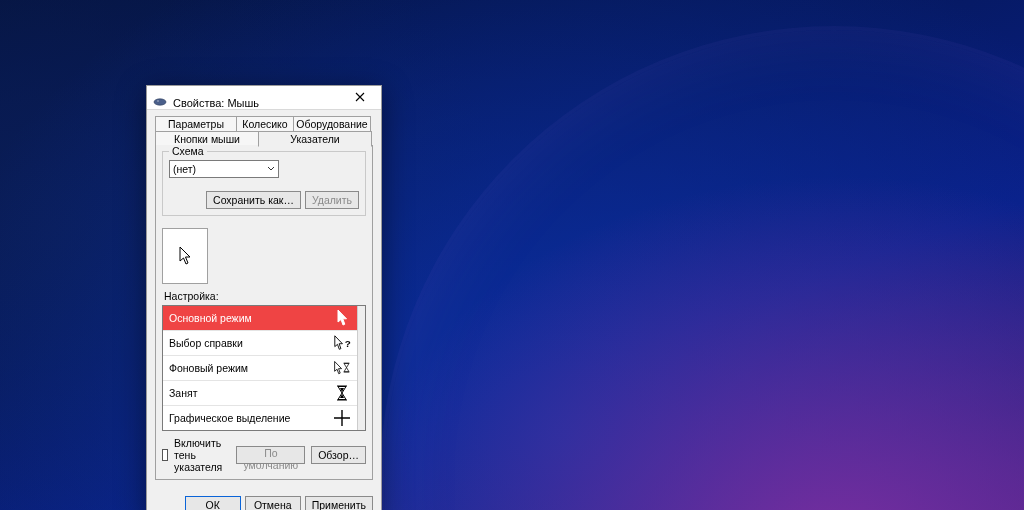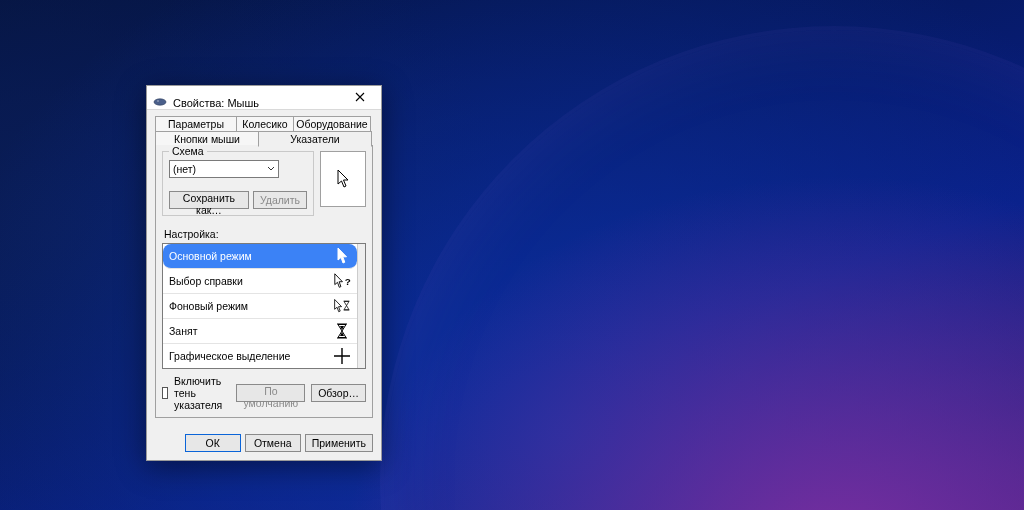--- a/index.html
+++ b/index.html
@@ -93,21 +93,21 @@
     padding:8px 6px 6px 6px;
     position:relative;
     margin-bottom:6px;
   }
   .group-legend {
     position:absolute; top:-7px; left:6px;
     background:#f0f0f0; padding:0 3px;
     font-size:10.5px;
   }
 
-  .scheme-row { display:flex; gap:6px; }
+  .scheme-row { display:flex; gap:6px;flex-direction:column; }
   .scheme-left { flex:1; }
   .combo {
     width:110px; height:18px;
     border:1px solid #7a7a7a;
     background:#fff;
     display:flex; align-items:center;
     padding:0 3px;
     font-size:10.5px;
     justify-content:space-between;
   }
@@ -147,21 +147,21 @@
     background:#eee; border-left:1px solid #ccc;
   }
   .li {
     height:25px;
     display:flex; align-items:center; justify-content:space-between;
     padding:0 6px;
     border-bottom:1px solid #e4e4e4;
     font-size:10.5px;
     cursor:default;
   }
-  .li.selected { background:#3b82f6; color:#fff;border-radius:8px; }
+  .li.selected { background:#ef4444; color:#fff; }
   .li .ico { width:18px; display:flex; justify-content:center; }
 
   .below-row {
     display:flex; align-items:center; gap:6px;
     margin-top:6px;
   }
   .chk { width:12px; height:12px; border:1px solid #555; background:#fff; }
   .below-row .spacer { flex:1; }
 
   .dlg-buttons {

